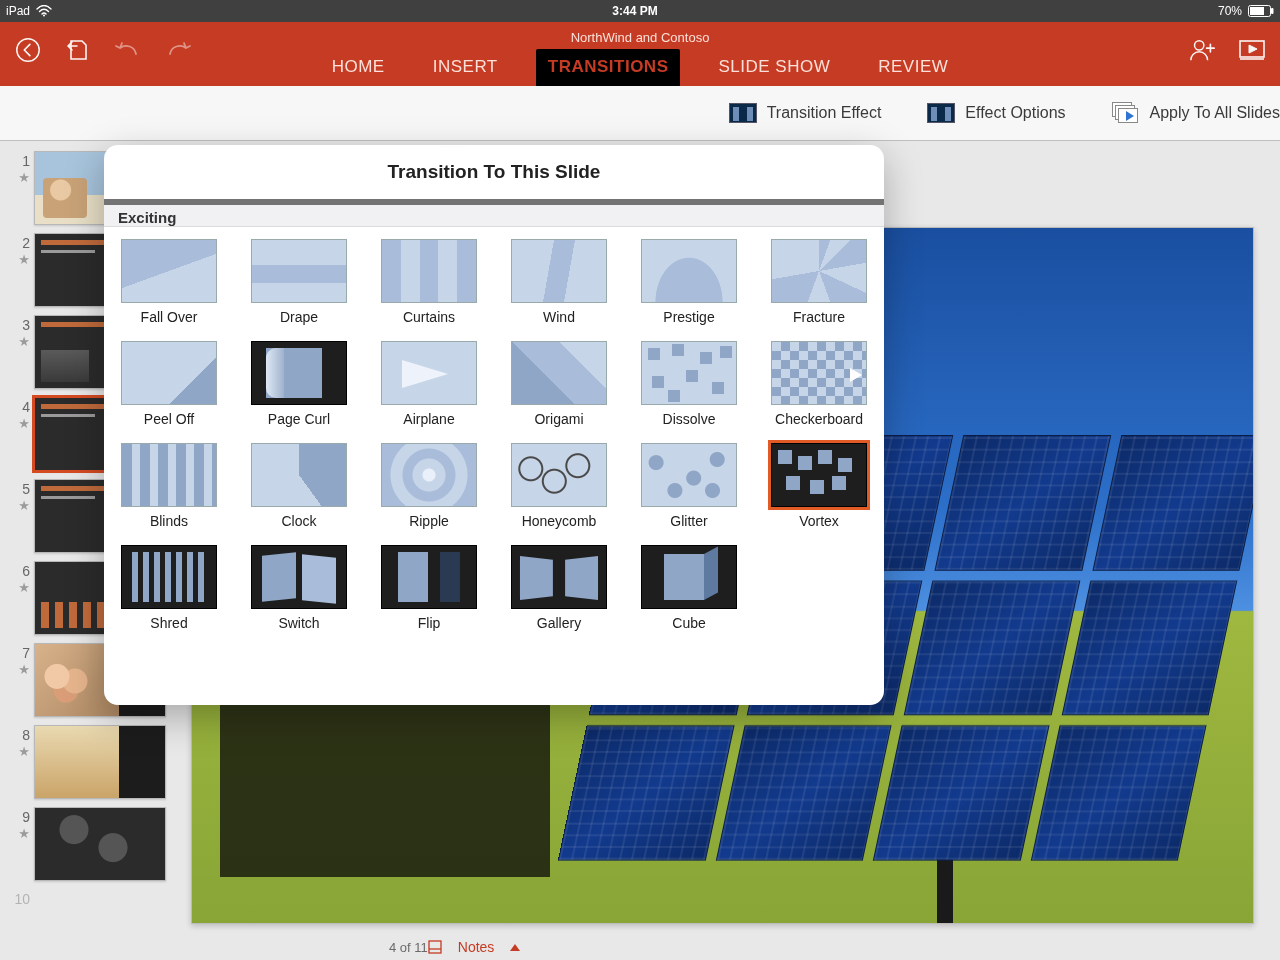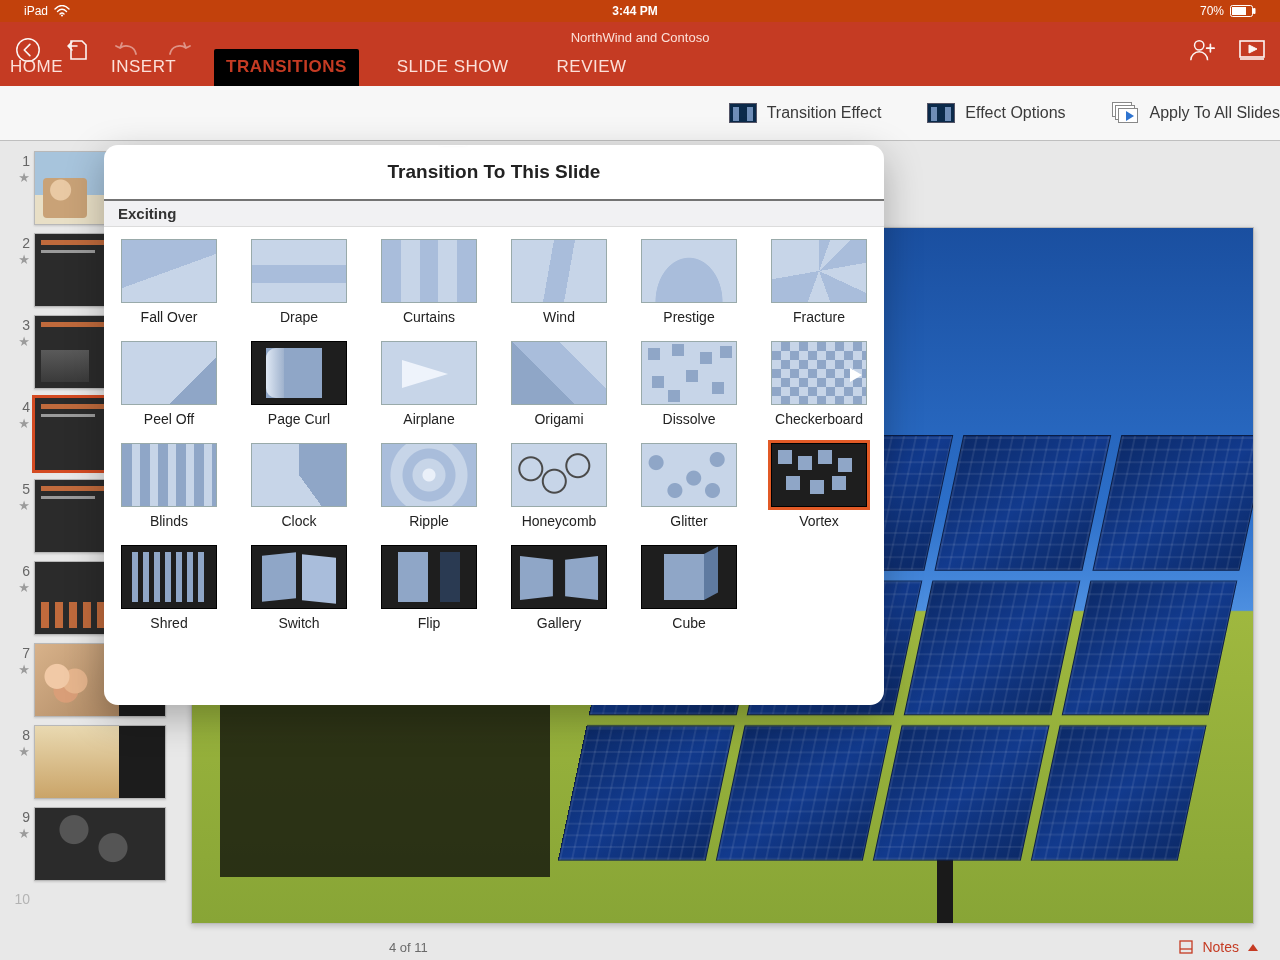--- a/index.html
+++ b/index.html
@@ -1,21 +1,21 @@
 <!DOCTYPE html>
 <html><head>
 <meta charset="utf-8">
 <style>
   * { box-sizing: border-box; margin: 0; padding: 0; font-family: -apple-system, "Helvetica Neue", Helvetica, Arial, sans-serif; }
   html, body { width: 1280px; height: 960px; overflow: hidden; background: #ececec; }
 
   
   .statusbar {
-    height: 22px; background: #c2410c; color: #fff; display: flex;
-    align-items: center; font-size: 12px; padding: 0 24px;
+    height: 22px; background: #404040; color: #fff; display: flex;
+    align-items: center; font-size: 12px; padding: 0 6px;
     justify-content: space-between;
   }
   .statusbar .left, .statusbar .right { display: flex; align-items: center; gap: 6px; }
   .wifi-icon, .battery-icon { display:inline-block; }
   .wifi-icon svg, .battery-icon svg { display:block; }
 
   
   .titlebar {
     height: 64px; background: #c53b23; color: #fff; position: relative;
   }
@@ -27,21 +27,21 @@
     position:absolute; top:14px; display:flex; align-items:center; gap:22px;
   }
   .nav-left { left:14px; }
   .nav-right { right:14px; }
   .nav-icon { width:28px; height:28px; display:flex; align-items:center; justify-content:center; color:#fff; opacity:.95;}
   .nav-icon.dim { opacity:.45; }
   .nav-icon svg { stroke:#fff; fill:none; }
 
   .tabbar {
     position:absolute; left:0; right:0; bottom:0; height:34px;
-    display:flex; align-items:flex-end; gap:28px;
+    display:flex; justify-content:center; align-items:flex-end; gap:28px;
     font-size:17px; letter-spacing:.5px;
   }
   .tab { color:#fce0d9; padding:6px 10px 9px 10px; cursor:pointer; }
   .tab.active {
     background:#000000; color:#c53b23; font-weight:600;
     padding:8px 12px 9px 12px; border-radius:2px 2px 0 0;
   }
 
   
   .ribbon {
@@ -126,43 +126,43 @@
       repeating-linear-gradient(0deg, rgba(255,255,255,.08) 0 2px, transparent 2px 12px),
       repeating-linear-gradient(90deg, rgba(255,255,255,.08) 0 2px, transparent 2px 12px),
       linear-gradient(135deg,#0c2a68,#123a8d 50%,#0c2a68);
     border:1px solid #0a1d46;
   }
   .pole{ position:absolute; right:300px; bottom:0; width:16px; height:150px; background:#1a1a1a;}
 
   
   .footer{
     position:absolute; left:190px; right:8px; bottom:0; height:26px;
-    display:flex; align-items:center; justify-content:space-between;
+    display:flex; align-items:center; justify-content:flex-start;
     font-size:13px; color:#6a6a6a; padding:0 14px;
   }
-  .notes-btn{ color:#c53b23; display:flex; align-items:center; gap:9px; font-size:14px;}
+  .notes-btn{ color:#c53b23; display:flex; align-items:center; gap:16px; font-size:14px;}
   .notes-btn .tri{ width:0;height:0;border-left:5px solid transparent;border-right:5px solid transparent;border-bottom:7px solid #c53b23;}
 
   
   .popover{
     position:absolute; left:104px; top:145px; width:780px; height:560px;
     background:#fff; border-radius:14px; box-shadow:0 12px 38px rgba(0,0,0,.28);
     overflow:hidden; z-index:50;
   }
   .popover::before{
     content:""; position:absolute; top:-12px; left:336px;
     width:0;height:0;border-left:13px solid transparent;border-right:13px solid transparent;
     border-bottom:13px solid #fff; filter:drop-shadow(0 -2px 2px rgba(0,0,0,.1));
   }
   .pop-title{
     height:54px; display:flex; align-items:center; justify-content:center;
     font-size:19px; font-weight:600; color:#222;
   }
   .pop-section{
-    height:28px; background:#f1f1f3; border-top:2px solid #737373; border-bottom:1px solid #dcdcdc;
+    height:28px; background:#f1f1f3; border-top:6px solid #737373; border-bottom:1px solid #dcdcdc;
     font-size:15px; font-weight:600; color:#333; padding:4px 14px 0 14px;
   }
   .grid{
     padding:4px 0 10px 0;
     display:grid; grid-template-columns:repeat(6,1fr);
   }
   .g-item{
     display:flex; flex-direction:column; align-items:center; gap:6px;
     padding:8px 4px 8px 4px; cursor:pointer;
   }

